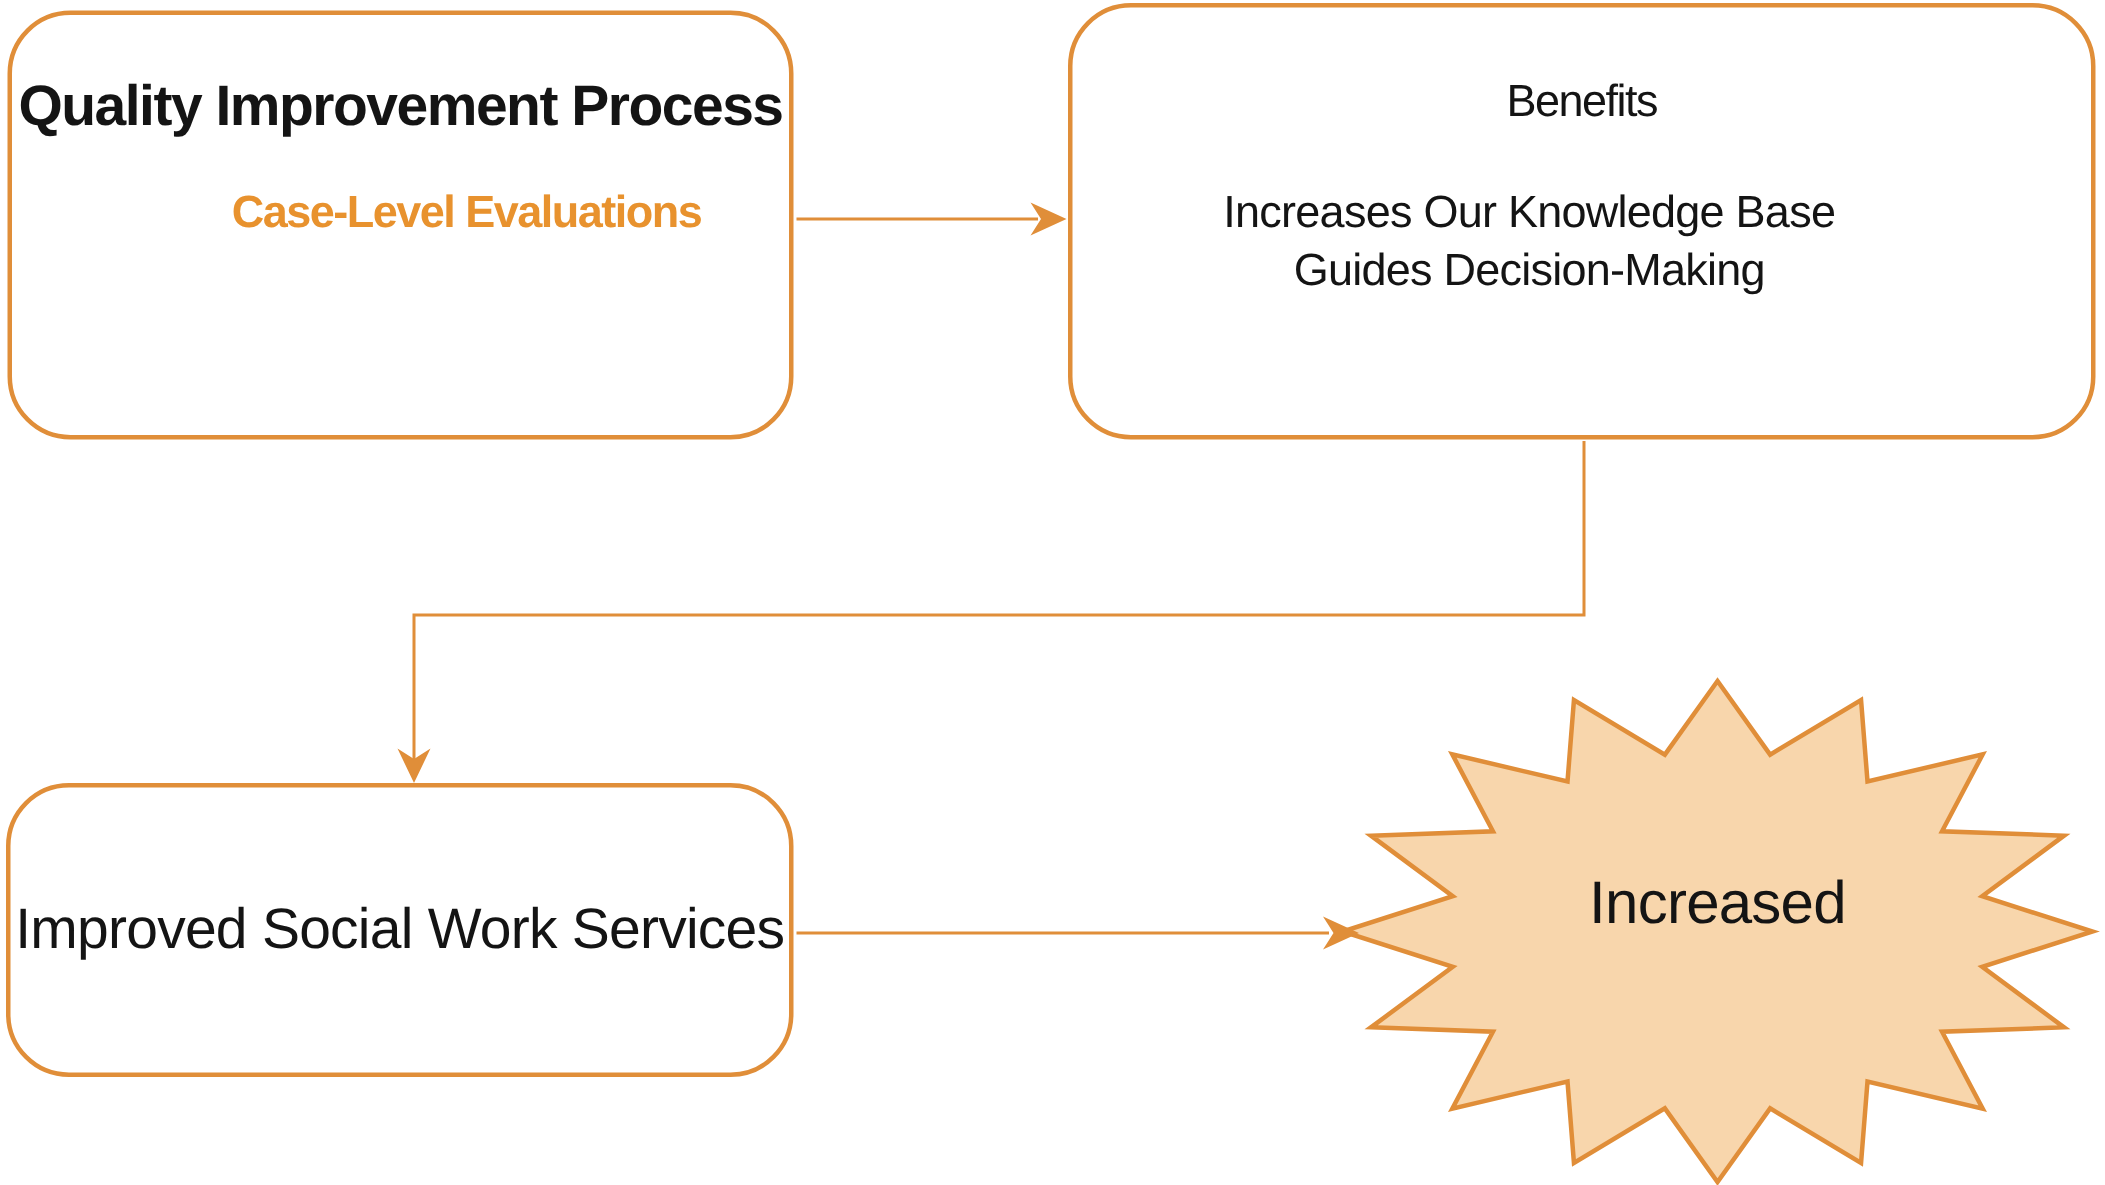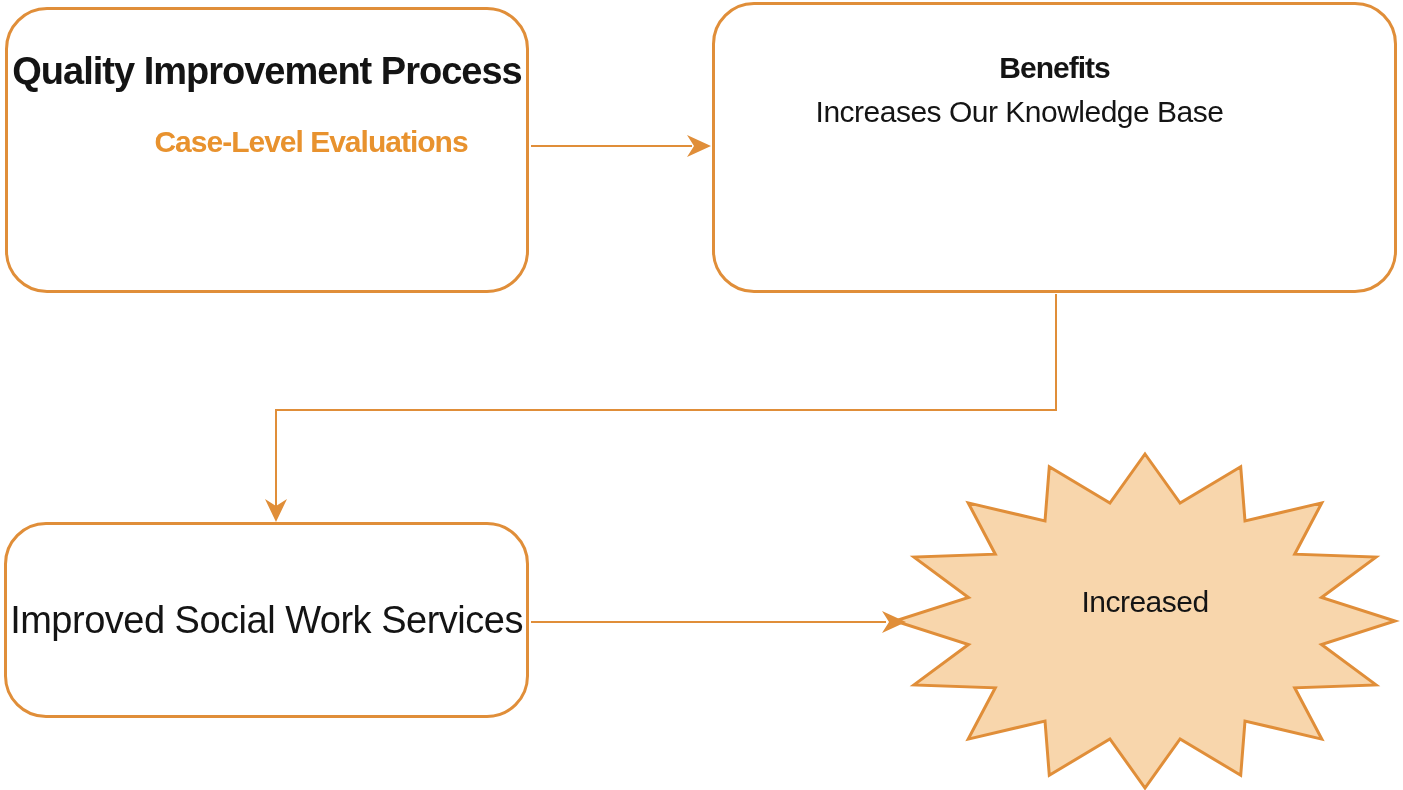--- a/index.html
+++ b/index.html
@@ -40,34 +40,34 @@
   }
   .qip-sub {
     left: 5px; top: 122px; width: 524px;
     font-size: 30px; font-weight: bold; line-height: 40px;
     color: var(--orange-text, #E8922E);
     letter-spacing: -1px;
     margin-left: 44px;
   }
   .benefits-title {
     left: 712px; top: 48px; width: 685px;
-    font-size: 30px; font-weight: bold; line-height: 40px;
+    font-size: 30px; font-weight: normal; line-height: 40px;
     letter-spacing: -1px;
   }
   .benefits-body {
-    left: 712px; top: 92px; width: 615px;
+    left: 712px; top: 122px; width: 615px;
     font-size: 30px; line-height: 39px;
   }
   .improved-label {
     left: 4px; top: 600px; width: 525px;
     font-size: 38px; line-height: 40px;
   }
   .star-label {
     left: 995px; top: 582px; width: 300px;
-    font-size: 30px; line-height: 40px; text-align: center;
+    font-size: 40px; line-height: 40px; text-align: center;
   }
   svg.overlay {
     position: absolute;
     left: 0; top: 0;
     width: 1403px; height: 790px;
     pointer-events: none;
   }
   .conn {
     stroke: var(--accent, #E08E39);
     stroke-width: 2;
@@ -106,20 +106,21 @@
   <div class="rbox box-qip"></div>
   <div class="txt qip-title">Quality Improvement Process</div>
   <div class="txt qip-sub">
     <div>Case-Level Evaluations</div>
   </div>
 
   <div class="rbox box-benefits"></div>
   <div class="txt benefits-title">Benefits</div>
   <div class="txt benefits-body">
     <div>Increases Our Knowledge Base</div>
+    <div>Guides Decision-Making</div>
   </div>
 
   <div class="rbox box-improved"></div>
   <div class="txt improved-label">Improved Social Work Services</div>
 
   <div class="txt star-label">
     <div>Increased</div>
   </div>
 
 </div>

